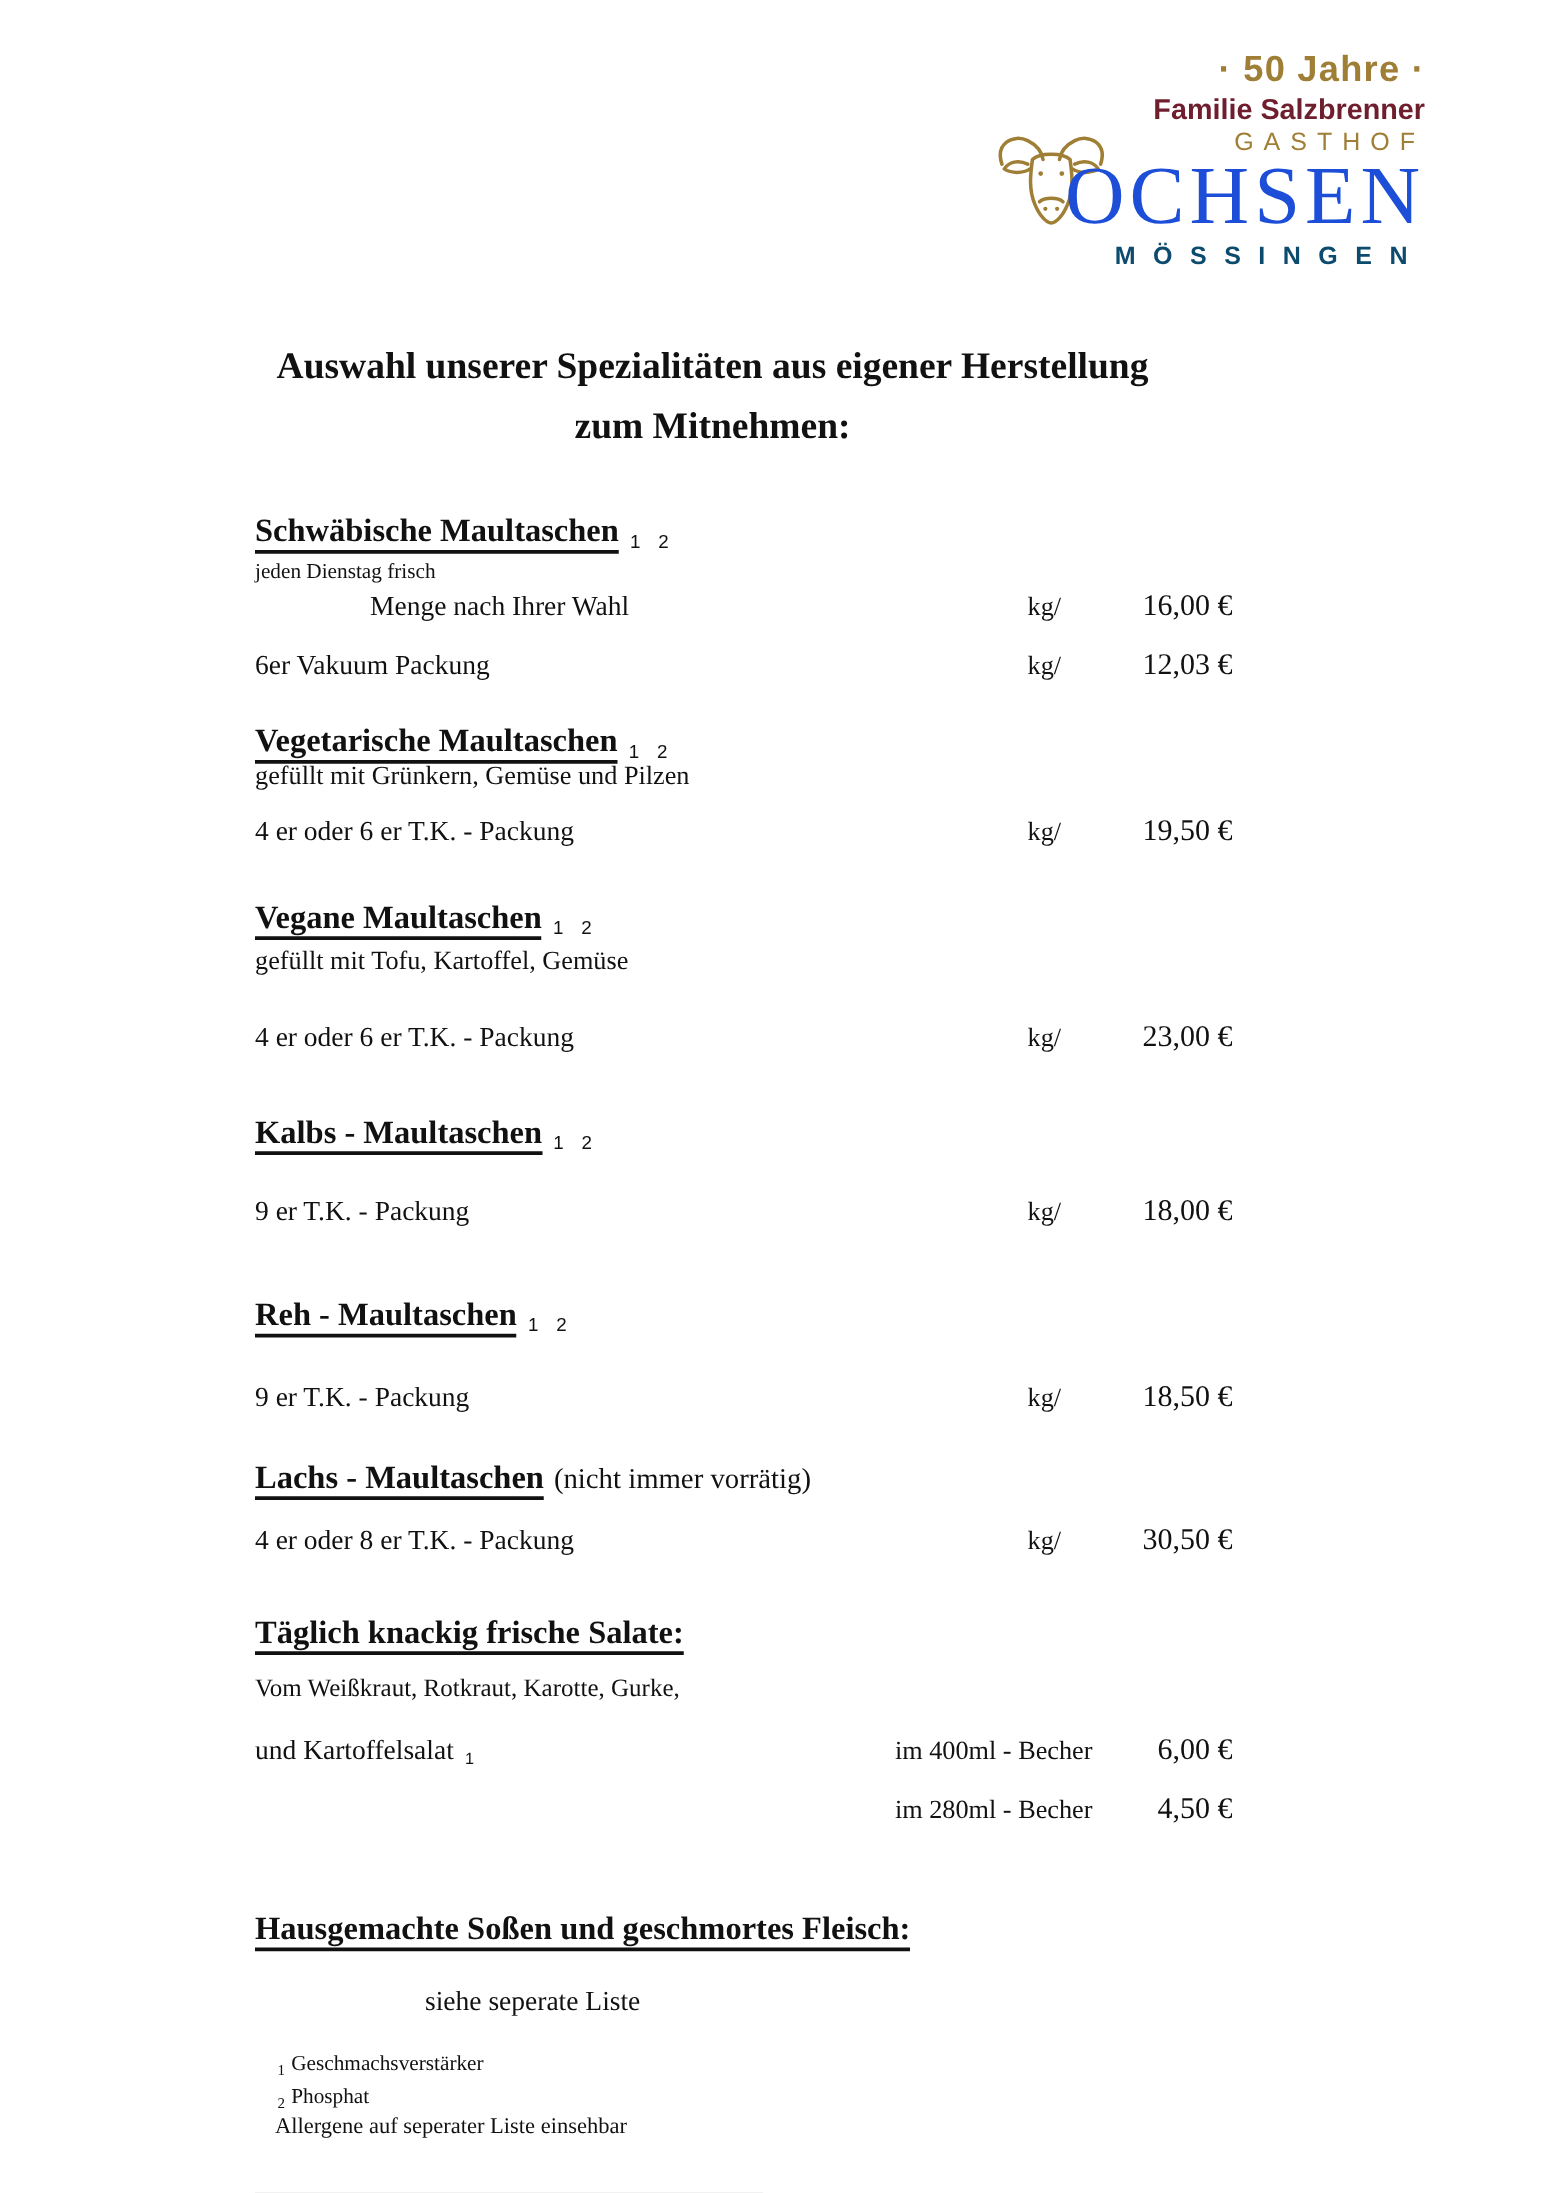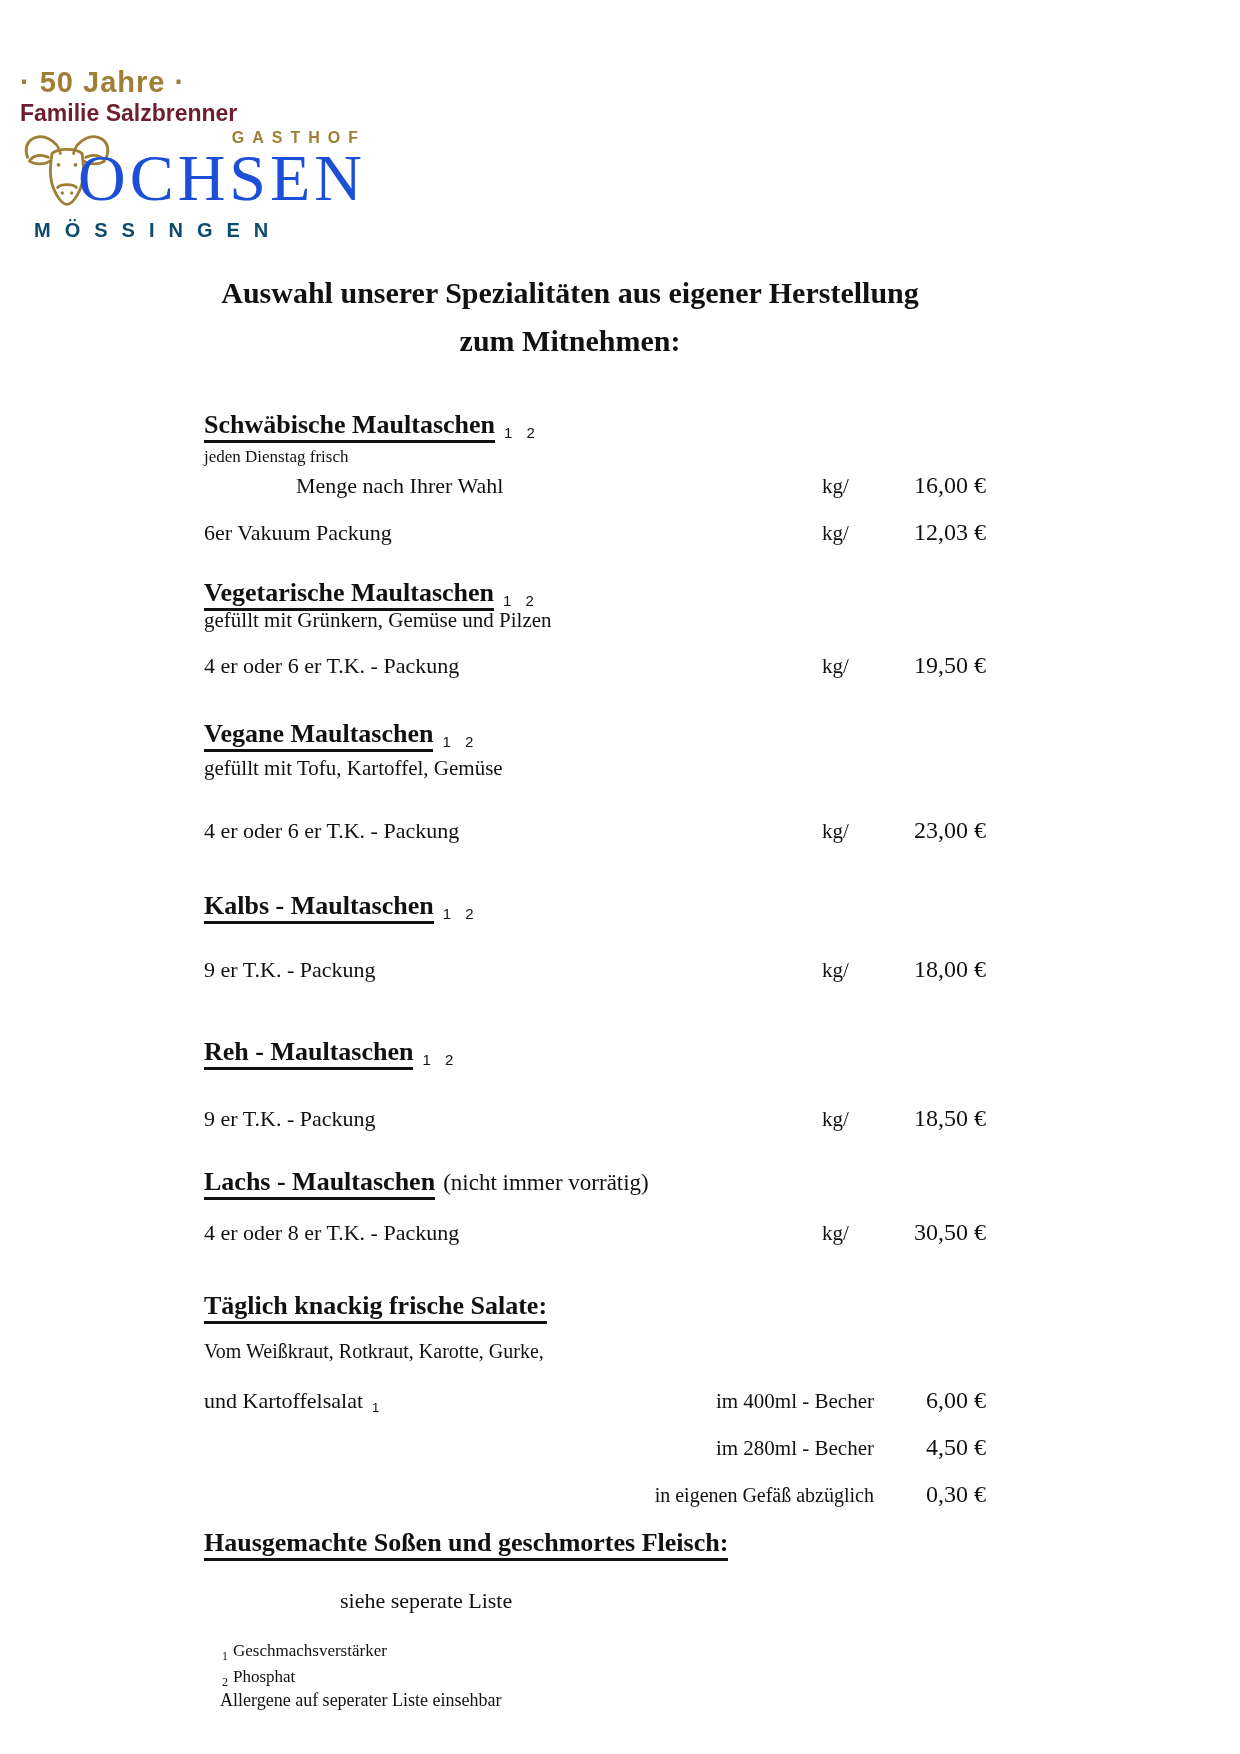--- a/index.html
+++ b/index.html
@@ -8,27 +8,27 @@
     width:1240px;height:1754px;
     margin:0 auto;
     background:#ffffff;
     font-family:"Liberation Serif",serif;
     color:#111;
     overflow:hidden;
   }
   .abs{position:absolute;}
 
   
-  .logo{top:66px;left:0;width:1140px;text-align:left;padding-left:20px;}
+  .logo{top:40px;left:0;width:1140px;text-align:right;}
   .logo-50{font-family:"Liberation Sans",sans-serif;font-weight:bold;font-size:29px;color:#9F7E35;letter-spacing:1px;}
   .logo-family{font-family:"Liberation Sans",sans-serif;font-weight:bold;font-size:23px;color:#6E1E2D;margin-top:1px;}
   .logo-mid{display:inline-flex;align-items:flex-start;margin-top:2px;}
   .ox-svg{margin-right:-36px;margin-top:0px;}
   .logo-col{display:flex;flex-direction:column;align-items:flex-end;}
-  .logo-gasthof{font-family:"Liberation Sans",sans-serif;font-weight:bold;font-size:16px;color:#9F7E35;letter-spacing:8px;}
+  .logo-gasthof{font-family:"Liberation Sans",sans-serif;font-weight:normal;font-size:20px;color:#9F7E35;letter-spacing:8px;}
   .logo-ochsen{font-family:"Liberation Serif",serif;font-weight:normal;font-size:66px;line-height:0.95;color:#1d4ed8;letter-spacing:4px;}
   .logo-city{font-family:"Liberation Sans",sans-serif;font-weight:bold;font-size:20px;color:#0c4a6e;letter-spacing:14px;margin-top:3px;text-indent:14px;}
 
   
   .title{top:276px;left:150px;width:840px;text-align:center;font-weight:bold;font-size:30px;}
   .title .line2{margin-top:14px;}
 
   
   .blk{position:absolute;left:204px;width:782px;}
   .heading{font-size:26px;font-weight:bold;white-space:nowrap;}
@@ -154,25 +154,20 @@
     <span class="marker" style="top:4px;font-size:13px">1</span>
     <span class="spacer"></span>
     <span class="size-label">im 400ml - Becher</span>
     <span class="price">6,00 €</span>
   </div>
   <div class="blk row" style="top:1434px">
     <span class="spacer"></span>
     <span class="size-label">im 280ml - Becher</span>
     <span class="price">4,50 €</span>
   </div>
-  <div class="blk row" style="top:1481px">
-    <span class="spacer"></span>
-    <span class="size-label" style="font-size:20px">in eigenen Gefäß abzüglich</span>
-    <span class="price">0,30 €</span>
-  </div>
 
   <div class="blk heading" style="top:1528px">
     <span class="utext">Hausgemachte Soßen und geschmortes Fleisch:</span>
   </div>
   <div class="blk note" style="top:1588px">siehe seperate Liste</div>
 
   <div class="blk fn" style="top:1641px">
     <span class="fn-marker">1</span><span>Geschmachsverstärker</span>
   </div>
   <div class="blk fn" style="top:1667px">

